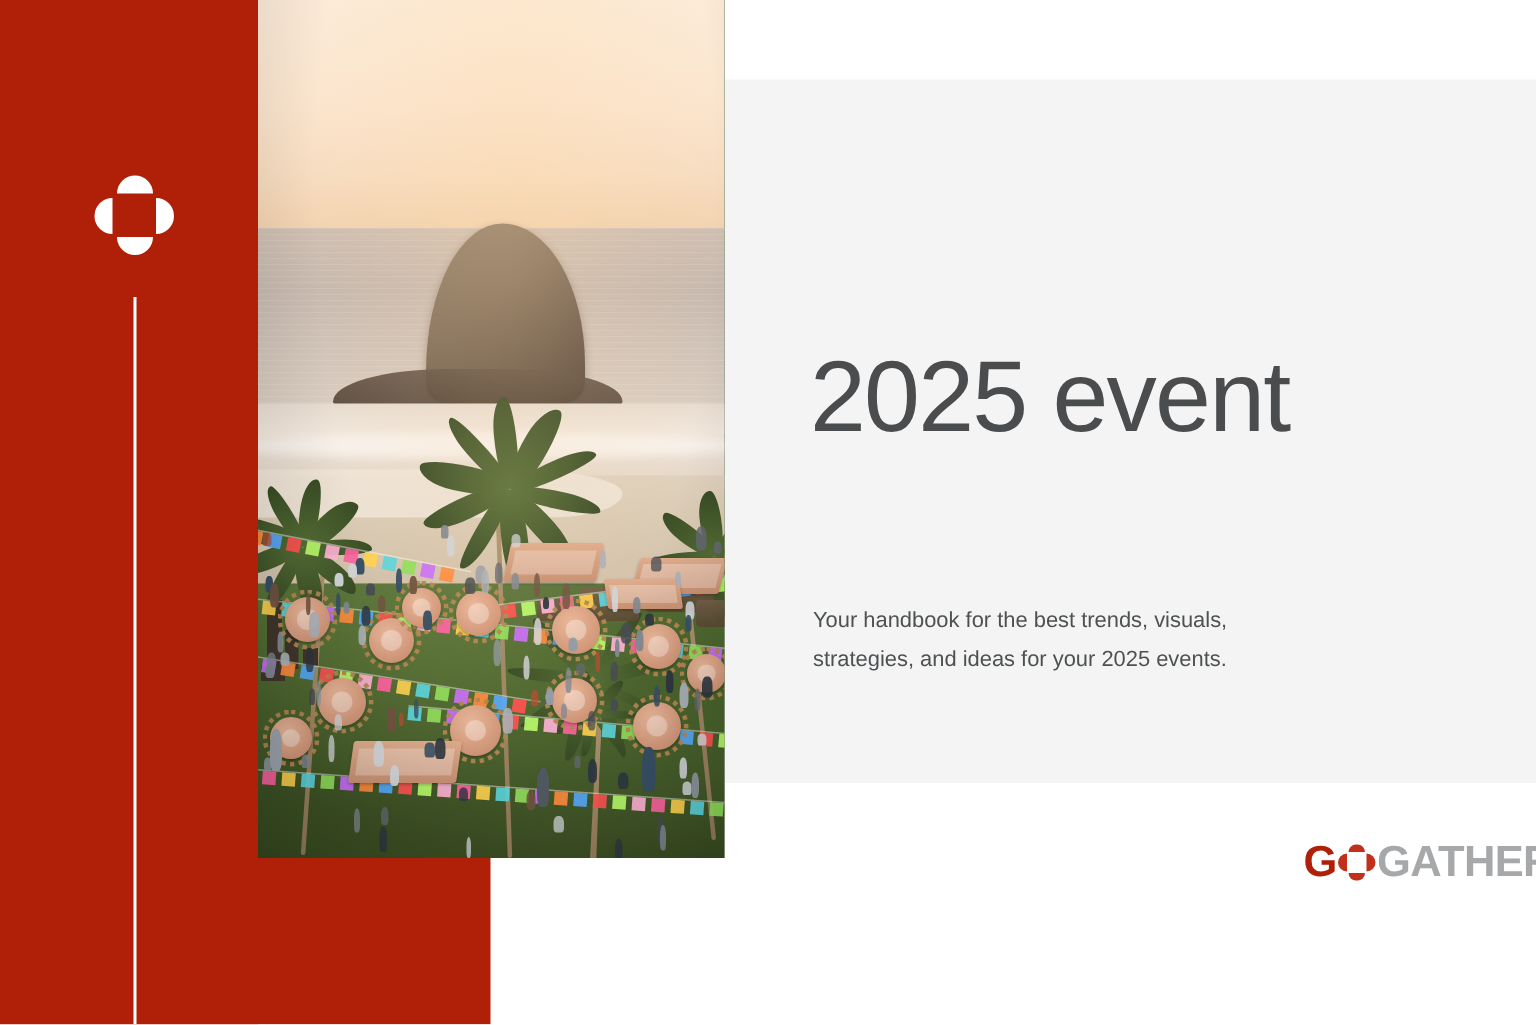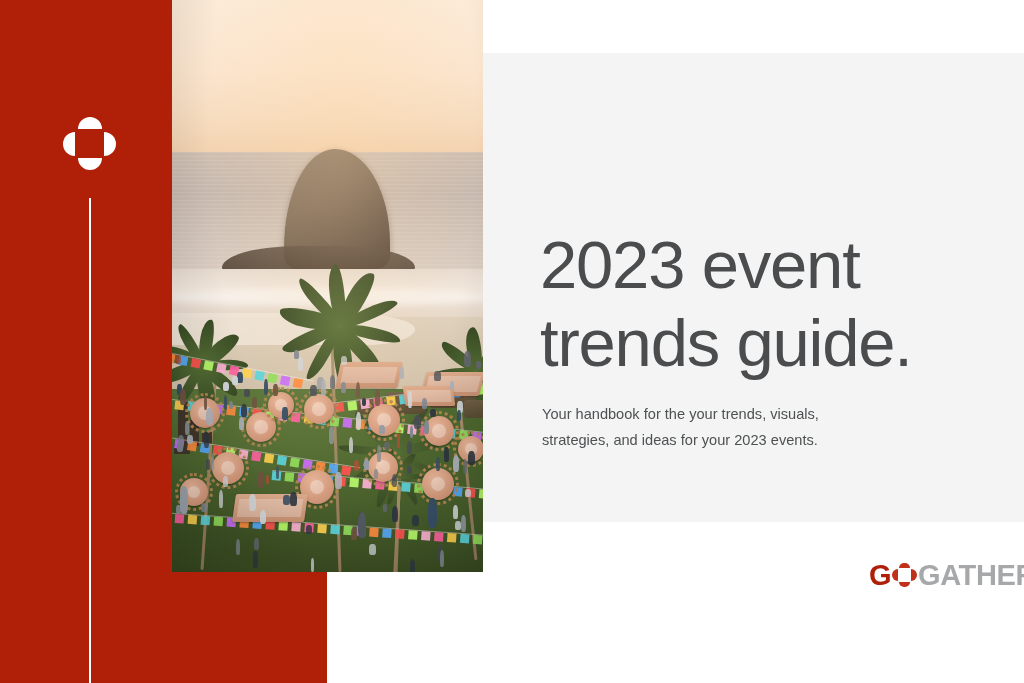--- a/index.html
+++ b/index.html
@@ -609,27 +609,26 @@
         <div class="person" style="left: 234.6px; top: 466.2px; width: 5.9px; height: 8.1px; background: rgb(63, 70, 81); opacity: 0.91;"></div>
         <div class="person" style="left: 256px; top: 498px; width: 9px; height: 30px; background: rgb(47, 74, 99);"></div>
         <div class="person" style="left: 8px; top: 486px; width: 8px; height: 28px; background: rgb(154, 163, 174);"></div>
         <div class="person" style="left: 186px; top: 512px; width: 8px; height: 26px; background: rgb(74, 85, 96);"></div>
         <div class="" style="position: absolute; inset: 0px; pointer-events: none; background: radial-gradient(at 55% 22%, rgba(255, 214, 160, 0.3), rgba(255, 190, 130, 0.05) 55%, rgba(20, 15, 10, 0.18) 100%);"></div>
       </div>
   </div>
 
 
   <div class="headline">
-    <div>2023 event</div>
-    <div>trends guide.</div>
+    <div>2025 event</div>
   </div>
 
   <div class="subhead">
-    <div>Your handbook for the your trends, visuals,</div>
-    <div>strategies, and ideas for your 2023 events.</div>
+    <div>Your handbook for the best trends, visuals,</div>
+    <div>strategies, and ideas for your 2025 events.</div>
   </div>
 
   <div class="footer-logo">
     <span class="logo-g">G</span>
     <span class="logo-mark">
       <span class="dome dome-top"></span>
       <span class="dome dome-bottom"></span>
       <span class="dome dome-left"></span>
       <span class="dome dome-right"></span>
     </span>

